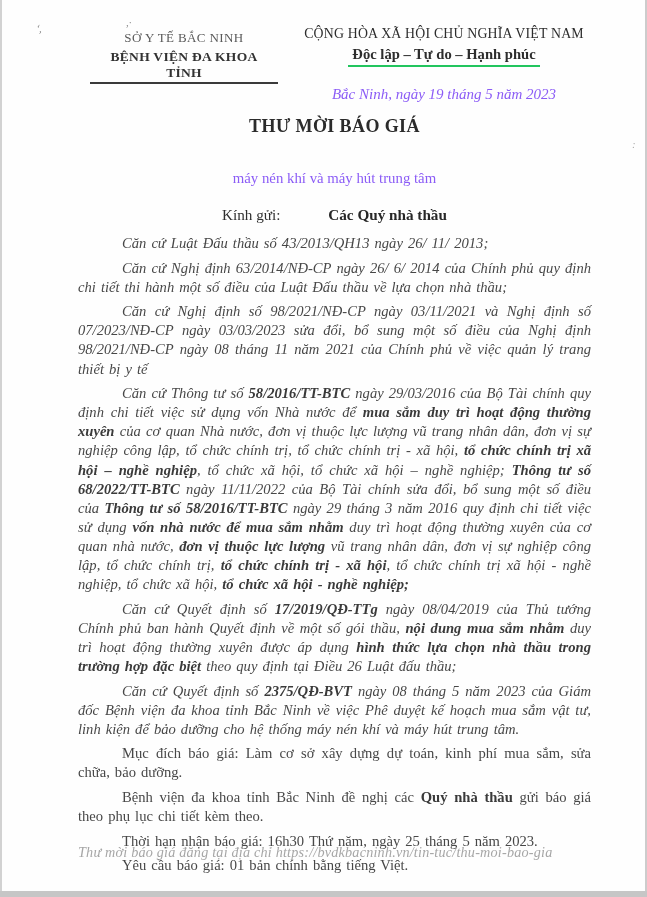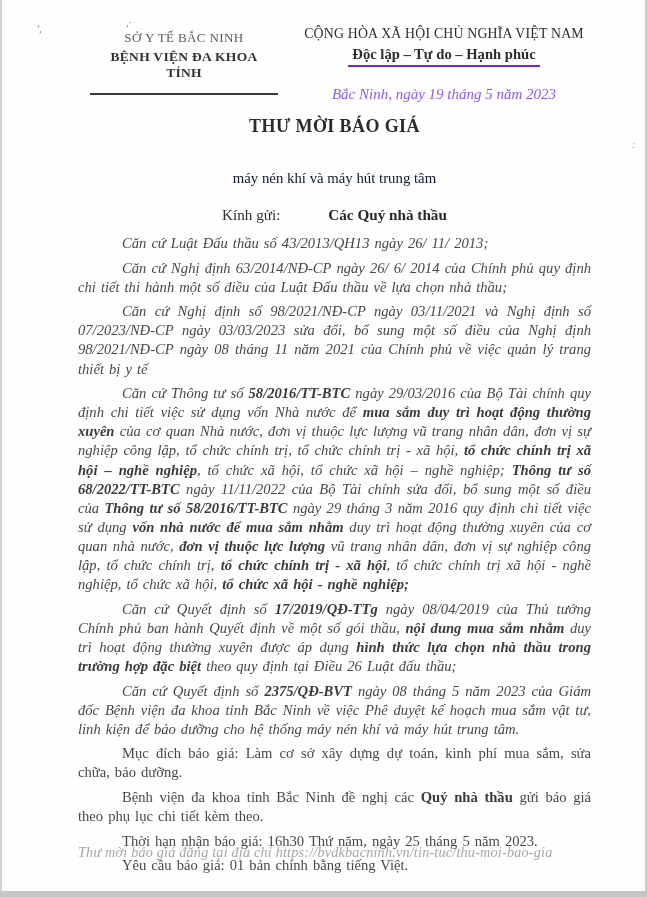--- a/index.html
+++ b/index.html
@@ -15,35 +15,35 @@
   .edge-right{position:absolute;right:0;top:0;bottom:0;width:2px;background:#cccccc;}
   .edge-bottom{position:absolute;left:0;right:0;bottom:0;height:6px;background:#c6c6c6;}
   .speck{position:absolute;color:#8a8a8a;font-size:11px;font-style:italic;}
   .speck.s1{left:36px;top:22px;transform:rotate(10deg);}
   .speck.s2{left:126px;top:16px;}
   .speck.s3{left:632px;top:138px;color:#aaa;}
 
   .header-left{position:absolute;left:90px;top:30px;width:188px;text-align:center;}
   .org1{font-size:13px;color:#5a5a5a;letter-spacing:.4px;}
   .org2{display:inline-block;font-size:13.5px;font-weight:bold;color:#323232;
-        letter-spacing:.3px;border-bottom:2px solid #3a3a3a;padding:2px 2px 12px;margin-top:1px;}
+        letter-spacing:.3px;border-bottom:2px solid #3a3a3a;padding:2px 2px 1px;margin-top:1px;}
 
   .header-right{position:absolute;left:288px;top:26px;width:312px;text-align:center;color:#2d2d2d;}
   .motto1{font-size:13.8px;font-weight:normal;letter-spacing:.2px;}
   .motto2{display:inline-block;font-size:14.6px;font-weight:bold;
-          border-bottom:2px solid #6d28d9;padding:1px 4px 2px;margin-top:3px;}
+          border-bottom:2px solid #22c55e;padding:1px 4px 2px;margin-top:3px;}
   .dateline{position:absolute;left:288px;top:86px;width:312px;text-align:center;
             font-style:italic;font-size:15px;color:#8b5cf6;}
 
   .doc-title{position:absolute;left:78px;top:116px;width:513px;text-align:center;
              font-weight:bold;font-size:18px;letter-spacing:.4px;color:#2b2b2b;}
   .subtitle1{position:absolute;left:78px;top:142px;width:513px;text-align:center;
              font-size:14.8px;color:#8f8f8f;}
   .subtitle2{position:absolute;left:78px;top:170px;width:513px;text-align:center;
-             font-size:14.8px;color:#0f172a;}
+             font-size:14.8px;color:#8b5cf6;}
   .salutation{position:absolute;left:78px;top:206px;width:513px;text-align:center;
               font-size:15.2px;color:#2f2f2f;}
   .salutation .recipient{font-weight:bold;color:#272727;margin-left:44px;}
 
   .doc-body{position:absolute;left:78px;top:234px;width:513px;}
   .doc-body p{margin:0 0 5.5px;text-align:justify;text-indent:44px;
               font-size:14.6px;line-height:19.1px;word-spacing:1.4px;color:#474747;}
   .doc-body p.italic{font-style:italic;}
   .doc-body p .b{font-weight:bold;color:#3a3a3a;margin-top:25px;}
 

